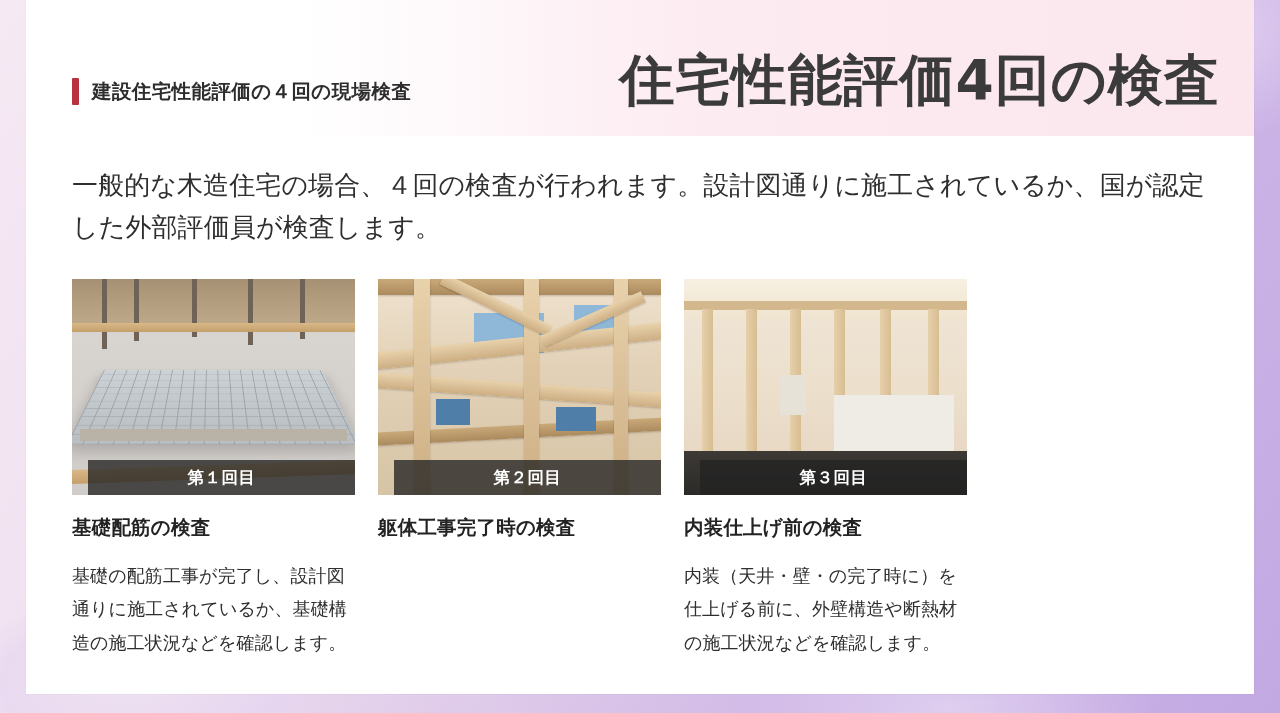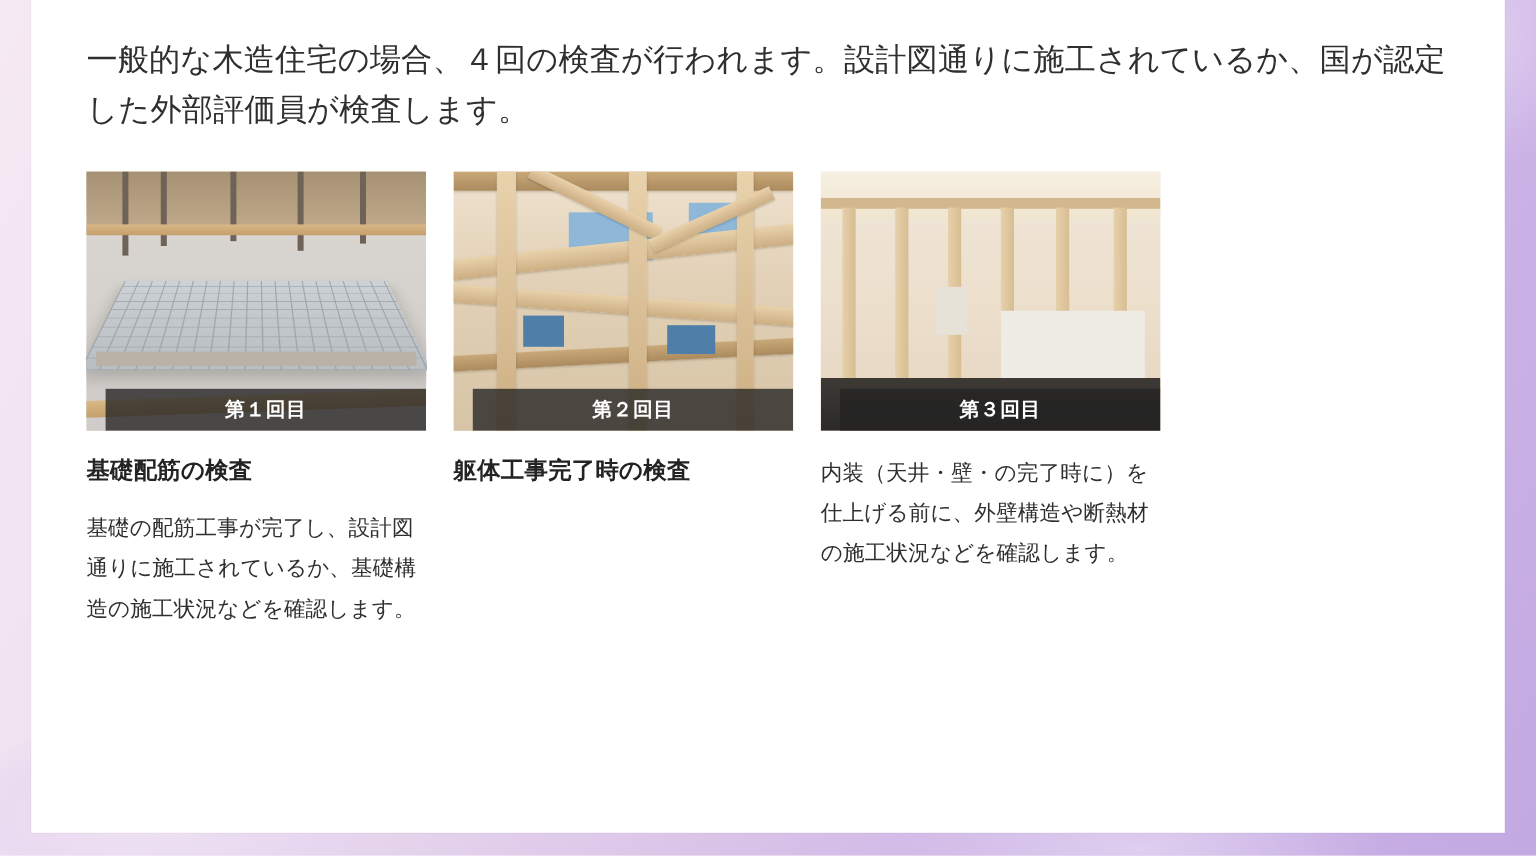--- a/index.html
+++ b/index.html
@@ -147,20 +147,30 @@
 </style>
 </head>
 <body>
 
 <div class="bg-blob b1"></div>
 <div class="bg-blob b2"></div>
 <div class="bg-blob b3"></div>
 
 <div class="slide">
 
+  <div class="header">
+    <div class="header-right-wash"></div>
+
+    <div class="eyebrow">
+      <div class="eyebrow-bar"></div>
+      <div class="eyebrow-text">建設住宅性能評価の４回の現場検査</div>
+    </div>
+
+    <div class="big-title">住宅性能評価4回の検査</div>
+  </div>
 
   <div class="lead">一般的な木造住宅の場合、４回の検査が行われます。設計図通りに施工されているか、国が認定した外部評価員が検査します。</div>
 
   <div class="cards">
 
     <div class="card">
       <div class="thumb ph1">
         <div class="soil-top"></div>
         <div class="rebar-stub" style="left:30px; top:0; height:70px;"></div>
         <div class="rebar-stub" style="left:62px; top:0; height:62px;"></div>
@@ -206,18 +216,19 @@
         <div class="stud" style="left:106px; top:30px; width:11px; height:150px;"></div>
         <div class="stud" style="left:150px; top:30px; width:11px; height:150px;"></div>
         <div class="stud" style="left:196px; top:30px; width:11px; height:150px;"></div>
         <div class="stud" style="left:244px; top:30px; width:11px; height:150px;"></div>
         <div class="board" style="left:150px; top:116px; width:120px; height:62px; background:#efece6;"></div>
         <div class="board" style="left:96px; top:96px; width:26px; height:40px; background:#e6e2d8;"></div>
         <div class="stud" style="left:0; top:174px; width:283px; height:10px; background:#caa97c;"></div>
         <div class="floor"></div>
         <div class="thumb-caption">第３回目</div>
       </div>
+      <div class="card-title">内装仕上げ前の検査</div>
       <div class="card-body">内装（天井・壁・の完了時に）を仕上げる前に、外壁構造や断熱材の施工状況などを確認します。</div>
     </div>
 
 
   </div>
 </div>
 
 </body></html>

